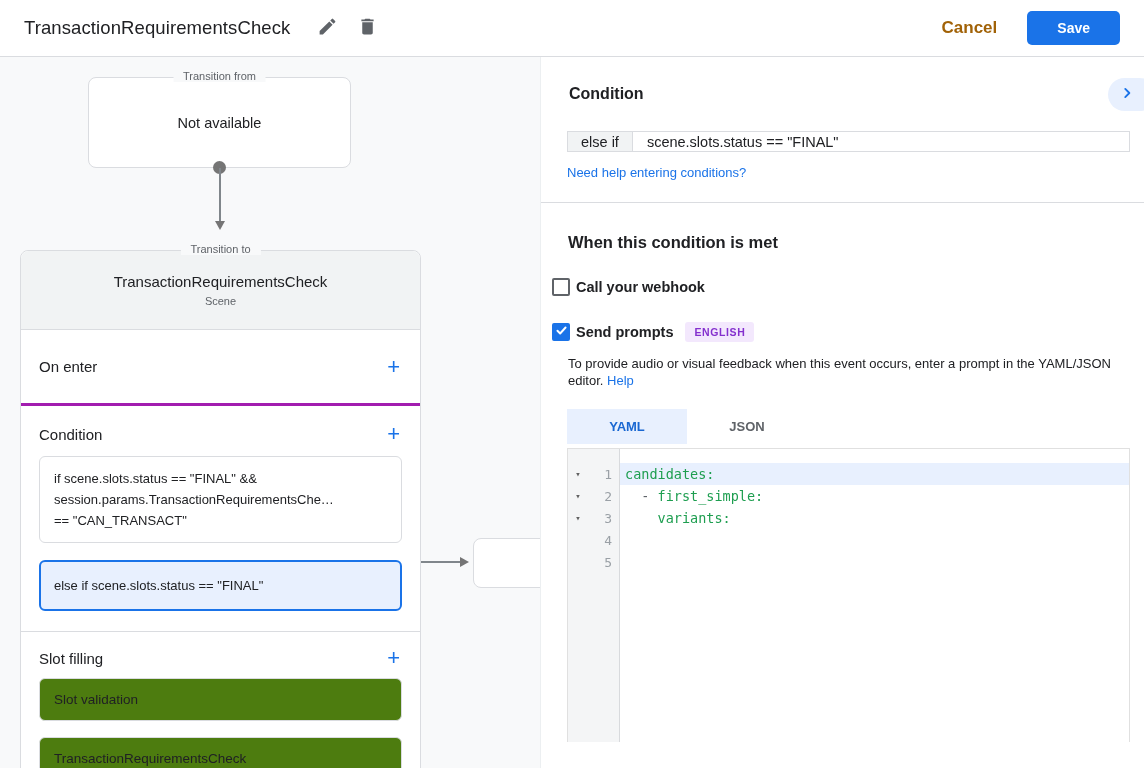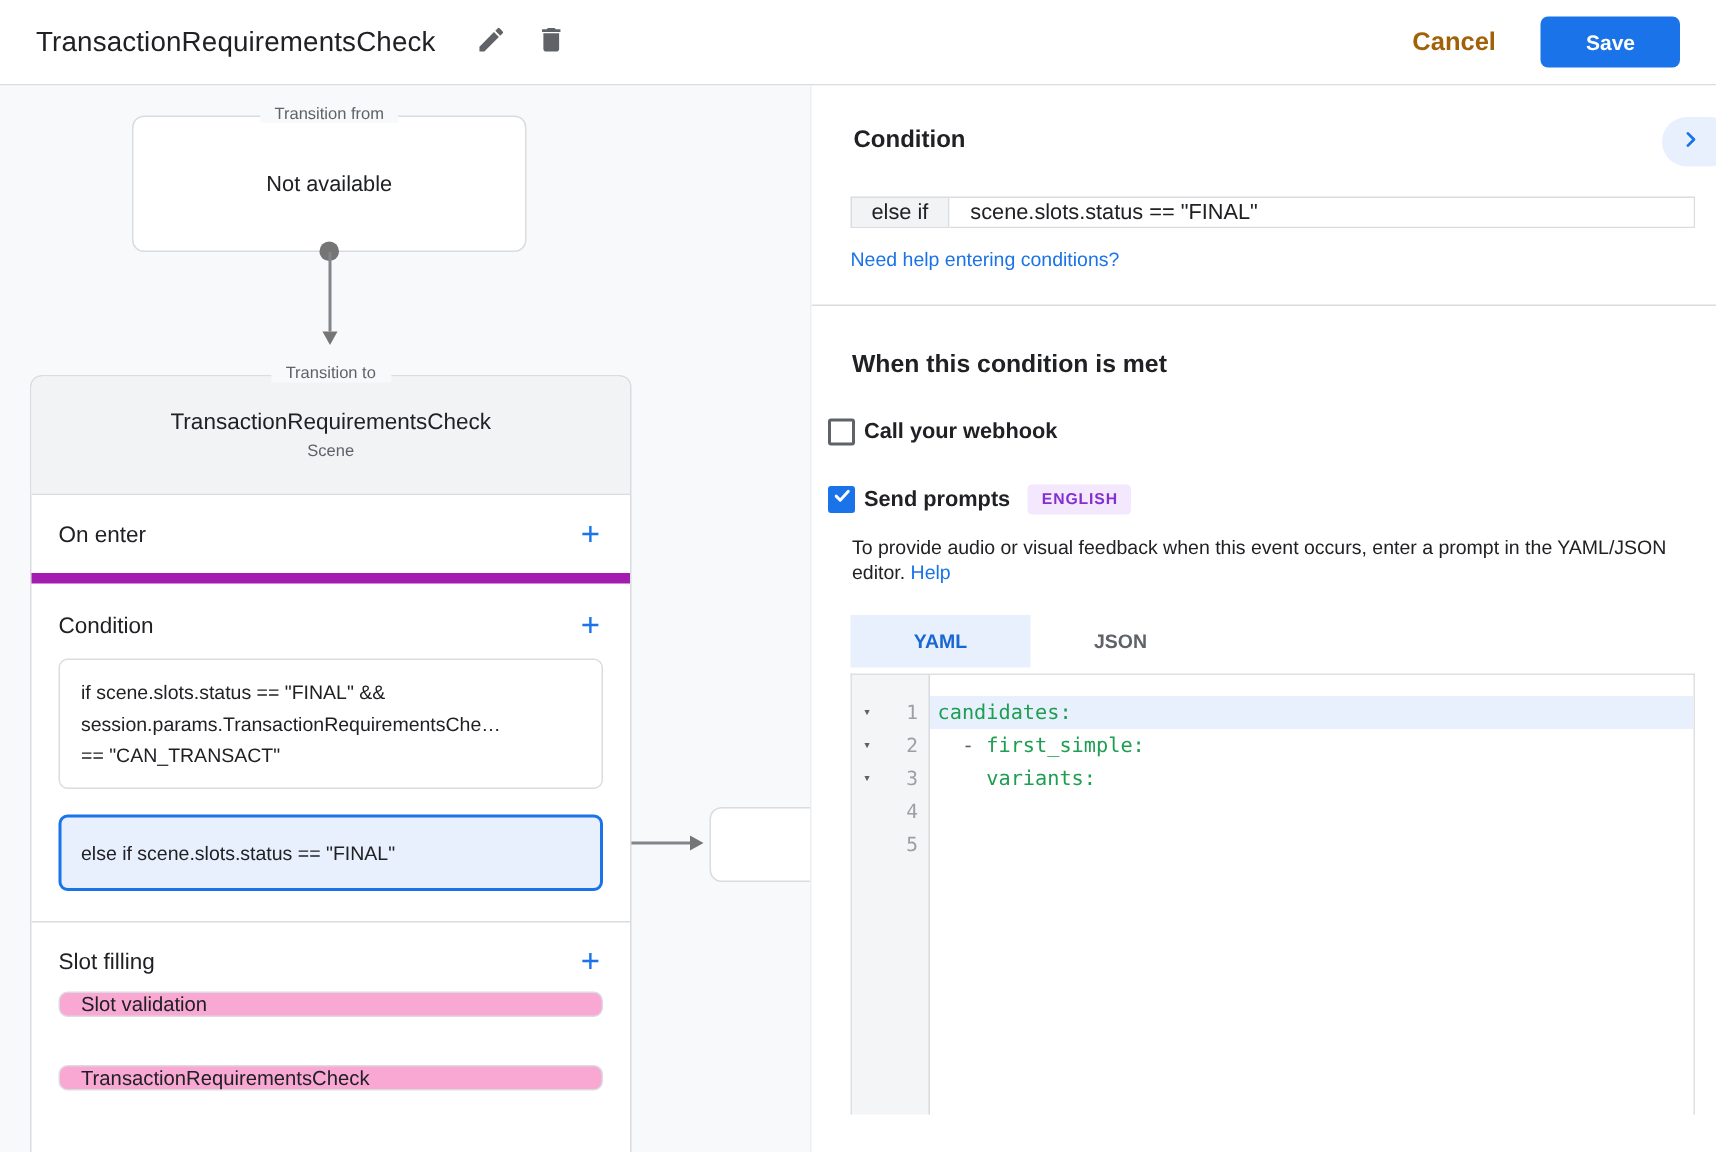--- a/index.html
+++ b/index.html
@@ -42,34 +42,34 @@
     border-top:5px solid transparent; border-bottom:5px solid transparent; border-left:9px solid #757575; }
 
   .scene-card { position:absolute; left:20px; top:193px; width:401px; height:560px;
     background:#fff; border:1px solid #dadce0; border-radius:8px 8px 0 0; }
   .scene-head { background:#f1f3f4; border-bottom:1px solid #dadce0; border-radius:8px 8px 0 0;
     height:79px; display:flex; flex-direction:column; align-items:center; justify-content:center; gap:5px; cursor:pointer; }
   .scene-title { font-size:15px; color:#202124; }
   .scene-sub { font-size:11px; color:#5f6368; }
 
   .row-head { display:flex; align-items:center; justify-content:space-between; padding:0 18px; }
-  .on-enter-row { height:59px; border-bottom:7px solid #a21caf; }
+  .on-enter-row { height:76px; border-bottom:3px solid #a21caf; }
   .sec-label { font-size:15px; color:#202124; }
   .add-btn { background:none; border:none; color:#1a73e8; font-size:22px; font-weight:300;
     cursor:pointer; line-height:1; font-family:inherit; padding:0 2px; }
 
   .cond-section { border-bottom:1px solid #dadce0; padding-bottom:20px; }
   .cond-head { height:48px; padding-top:8px; }
   .cond-box { margin:2px 18px 0; background:#fff; border:1px solid #dadce0; border-radius:6px;
     padding:11px 14px; font-size:13px; color:#202124; line-height:21px; cursor:pointer; }
   .cond-box.selected { margin-top:17px; background:#e8f0fe; border:2px solid #1a73e8; padding:13px 13px; }
 
   .slot-head { height:46px; padding-top:6px; }
-  .slot-box { margin:0 18px 32px; background:#f9a8d4; border:1px solid #dadce0; border-radius:6px;
-    padding:0 14px; font-size:13.5px; color:#202124; cursor:pointer; }
+  .slot-box { margin:0 18px 16px; background:#4d7c0f; border:1px solid #dadce0; border-radius:6px;
+    padding:13px 14px; font-size:13.5px; color:#202124; cursor:pointer; }
 
   .target-box { position:absolute; left:473px; top:481px; width:95px; height:50px;
     background:#fff; border:1px solid #dadce0; border-radius:8px; }
 
   
   .panel { position:relative; flex:1; background:#fff; border-left:1px solid #eceff1; overflow:hidden; }
   .panel-title { font-size:16px; color:#202124; margin:28px 0 0 28px; }
   .chevron-btn { position:absolute; top:21px; right:-12px; width:48px; height:33px;
     background:#e8f0fe; border:none; border-radius:17px; cursor:pointer;
     display:flex; align-items:center; padding-left:12px; }

